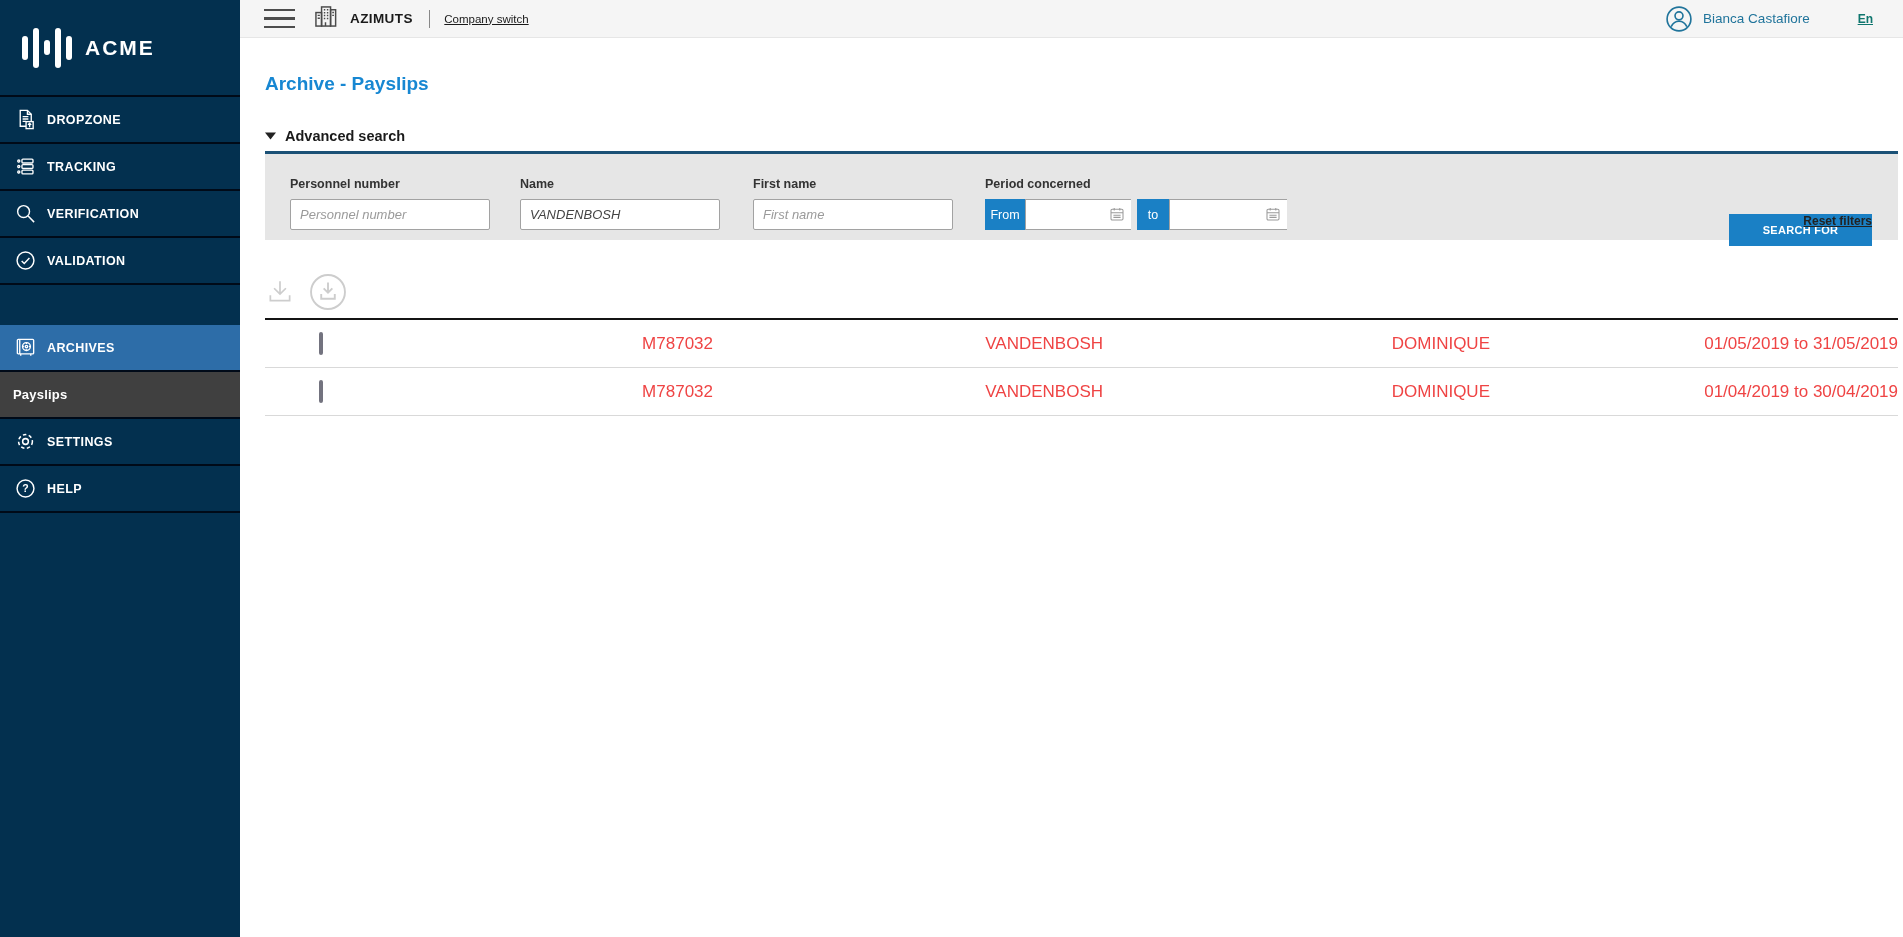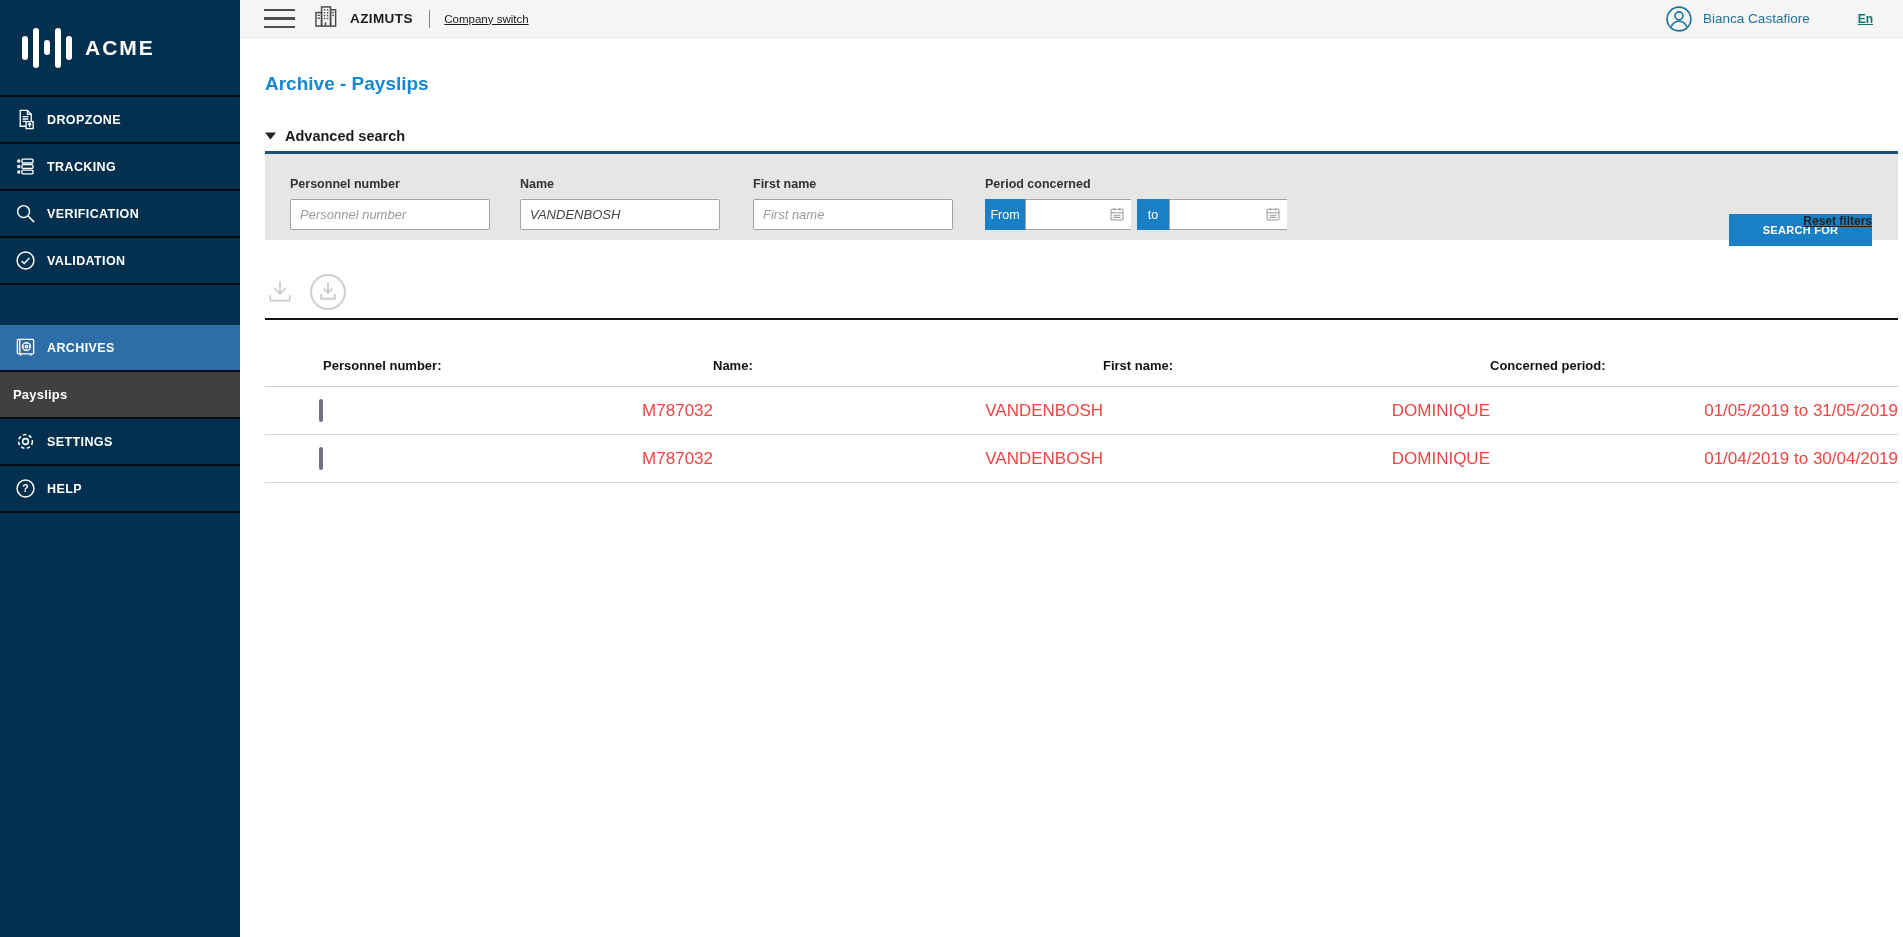--- a/index.html
+++ b/index.html
@@ -287,27 +287,20 @@
     <span class="tool-btn">
       <svg width="38" height="38" viewBox="0 0 28 28" fill="none" stroke="#cdcdcd" stroke-width="1.4">
         <circle cx="14" cy="14" r="12.5"></circle>
         <path d="M14 7v7.5 M10.8 11.3L14 14.5l3.2-3.2"></path>
         <path d="M9 15.5v3.5h10v-3.5"></path>
       </svg>
     </span>
   </div>
 
   <div>
-    <div class="grid-row thead">
-      <span></span>
-      <span class="th">Personnel number:</span>
-      <span class="th">Name:</span>
-      <span class="th">First name:</span>
-      <span class="th">Concerned period:</span>
-    </div>
 
     <div class="grid-row trow">
       <span><span class="cbx"></span></span>
       <span>M787032</span>
       <span>VANDENBOSH</span>
       <span>DOMINIQUE</span>
       <span>01/05/2019 to 31/05/2019</span>
     </div>
 
     <div class="grid-row trow">

